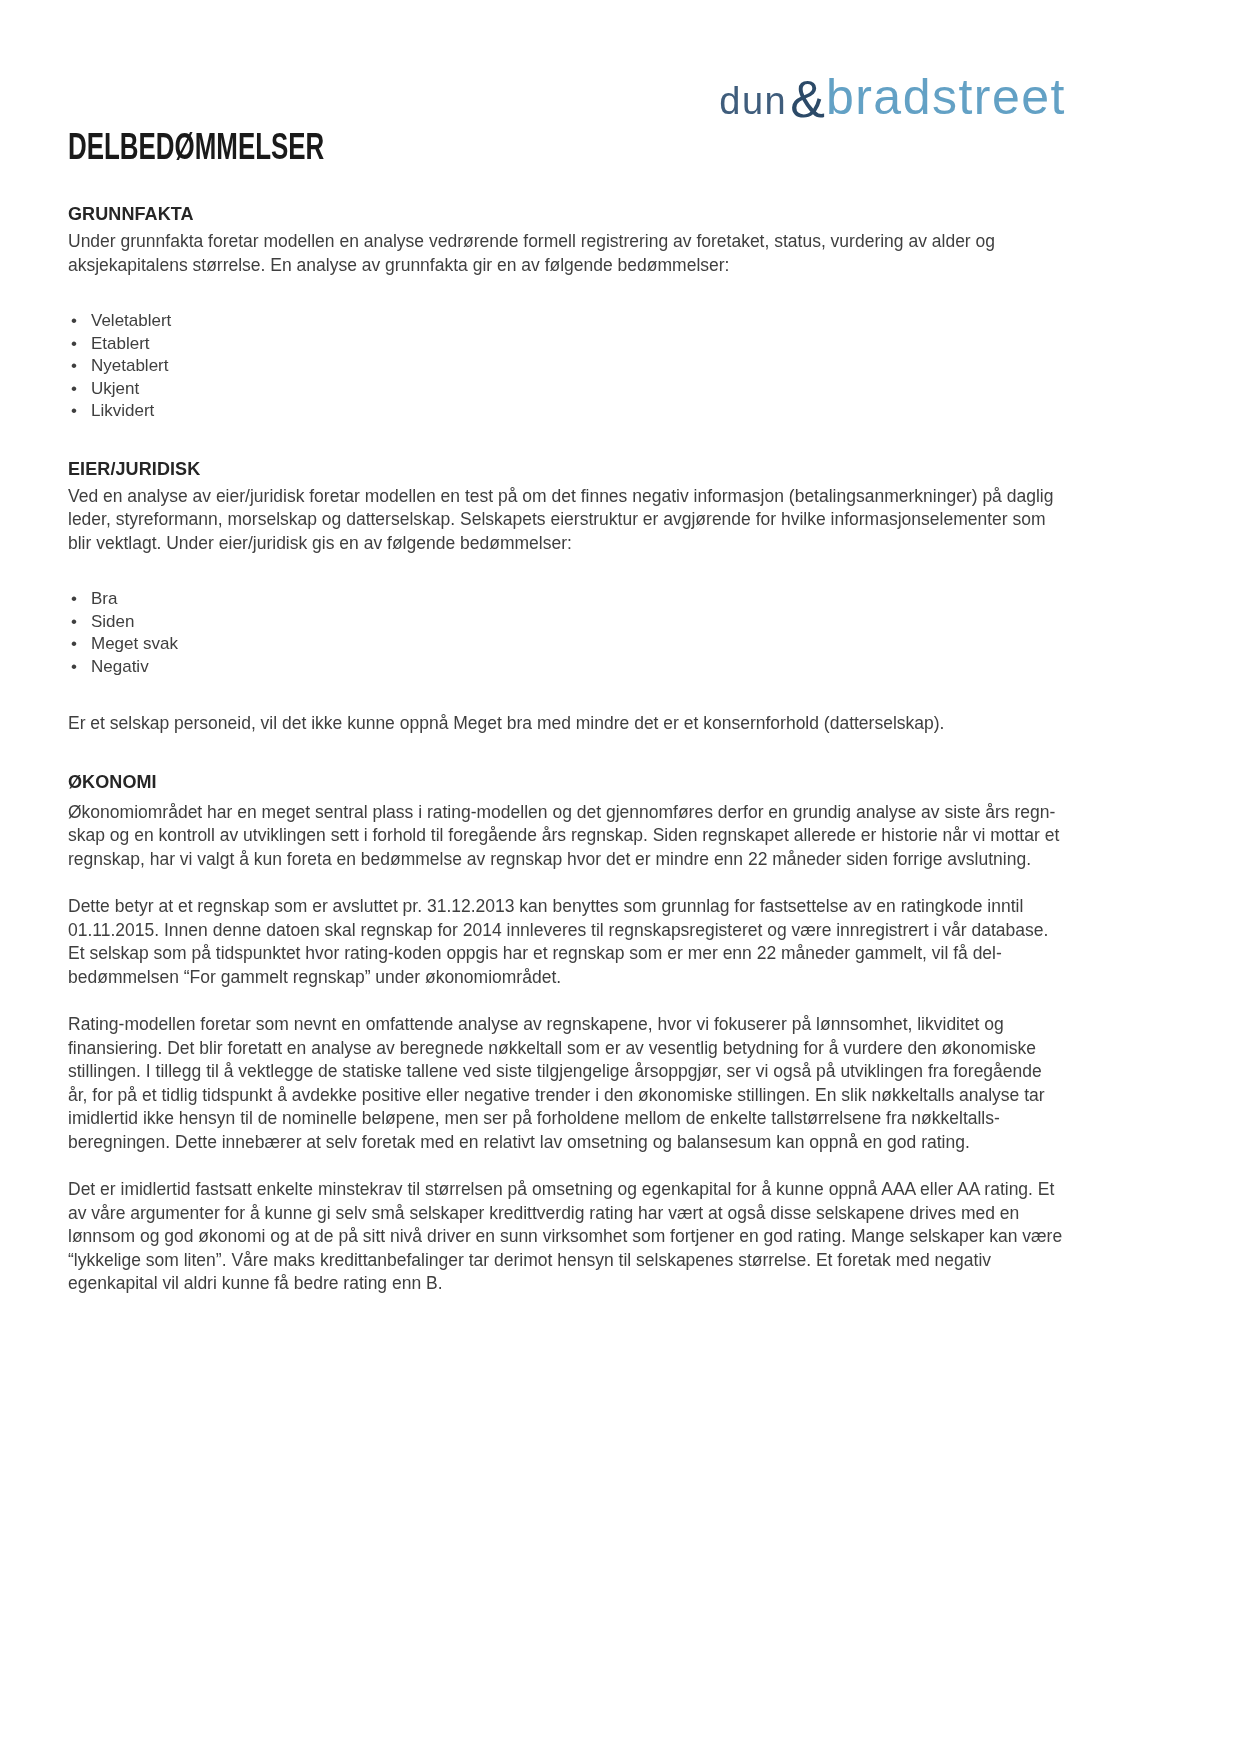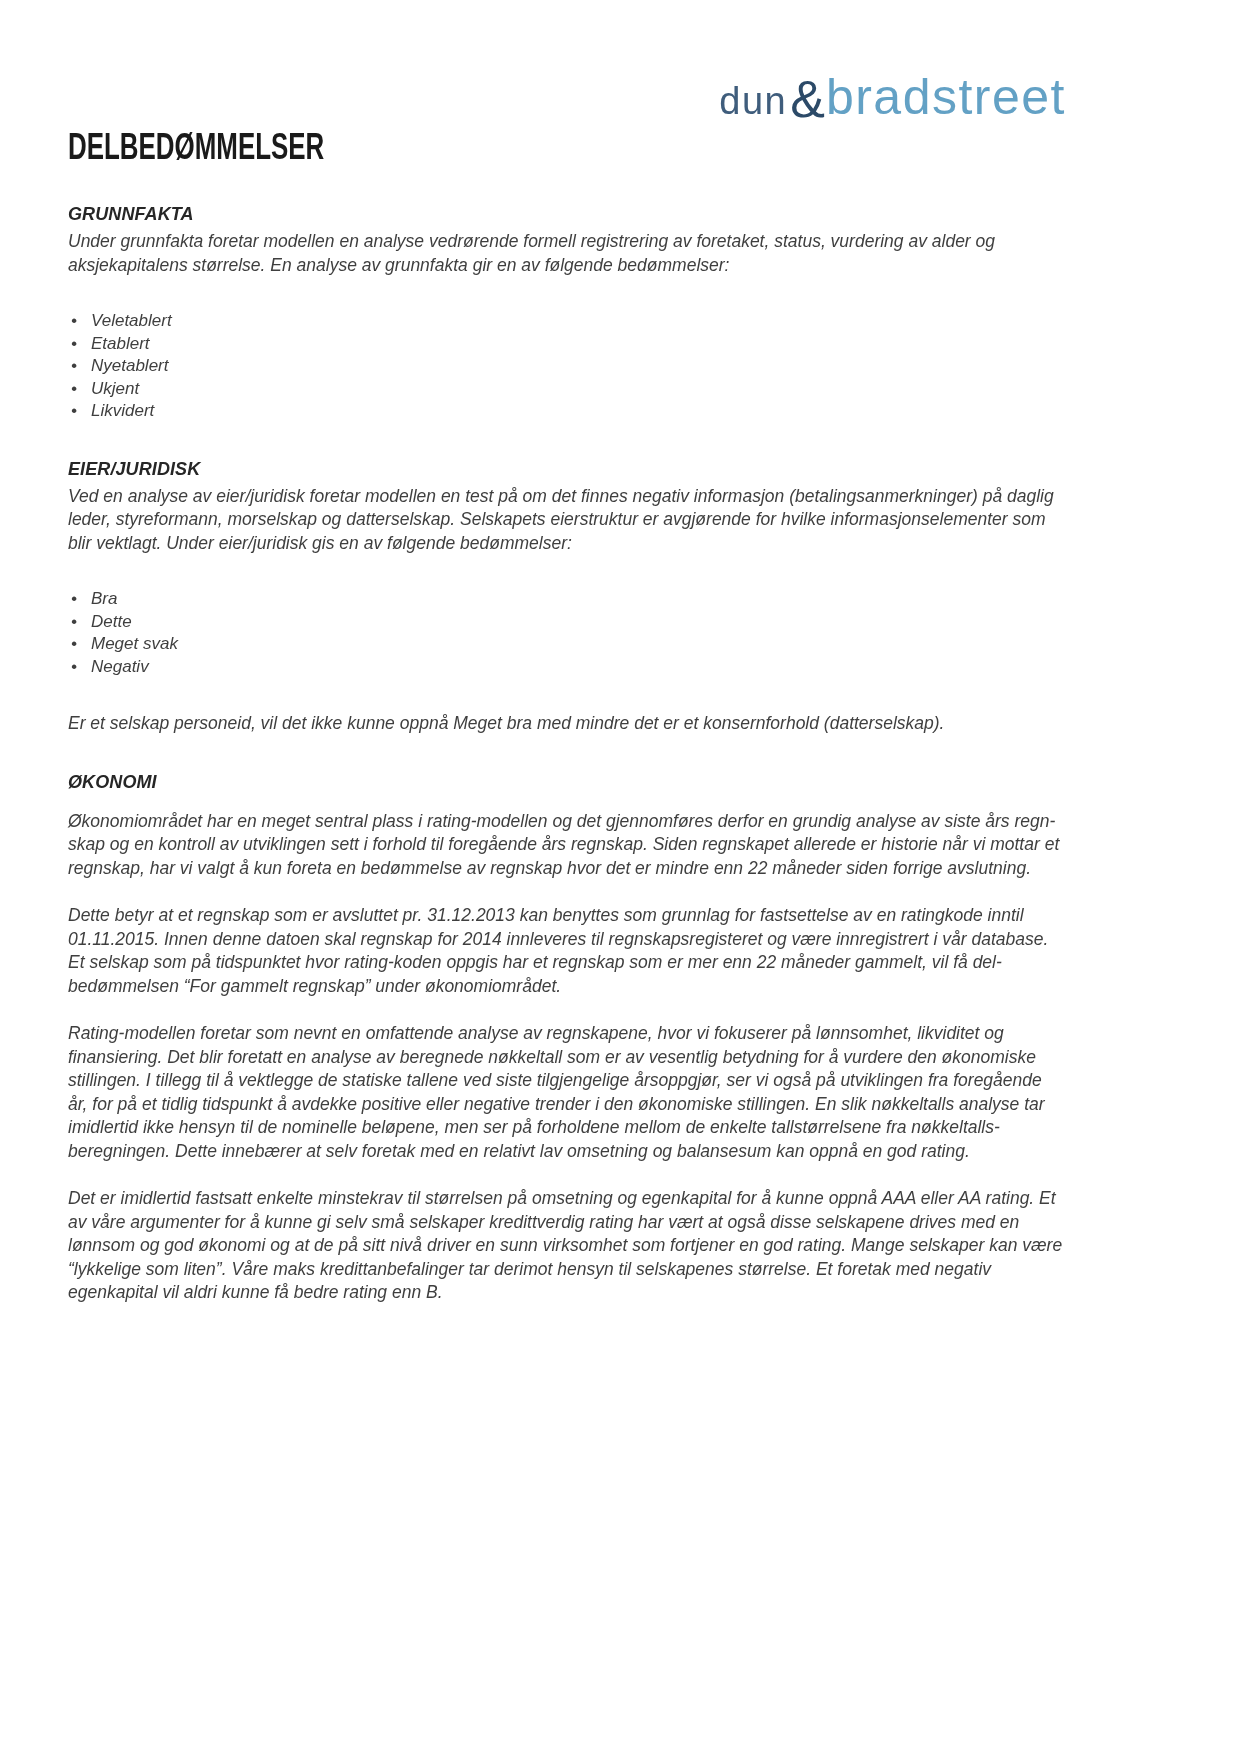--- a/index.html
+++ b/index.html
@@ -56,21 +56,21 @@
     font-size: 36px;
     font-weight: bold;
     color: #1a1a1a;
     letter-spacing: 0px;
     transform: scaleX(0.72);
     transform-origin: 0 50%;
     white-space: nowrap;
   }
 
   
-  .section { margin-top: 36px; font-style: italic; }
+  .section { margin-top: 36px; }
   .section-heading {
     font-size: 18px;
     font-weight: bold;
     color: #262626;
     margin-bottom: 5px;
     letter-spacing: 0.1px;
   }
   .para {
     font-size: 17.5px;
     line-height: 23.5px;
@@ -88,21 +88,21 @@
     color: #3f3f3f;
   }
   .bullet-dot {
     width: 20px;
     flex: 0 0 20px;
     margin-left: 3px;
   }
   .bullet-dot::before { content: "•"; font-size: 17px; }
 
   .after-bullets { margin-top: 34px; }
-  .eco-paras { margin-top: 17px; }
+  .eco-paras { margin-top: 8px; }
   .eco-paras .para { margin-bottom: 24px; }
 
   
   .footer {
     position: absolute;
     top: 1755px;
     right: 175px;
     font-size: 17.5px;
     color: #333333;
   }
@@ -153,21 +153,21 @@
     <div class="section">
       <h2 class="section-heading">EIER/JURIDISK</h2>
       <p class="para">Ved en analyse av eier/juridisk foretar modellen en test på om det finnes negativ informasjon (betalingsanmerkninger) på daglig leder, styreformann, morselskap og datterselskap. Selskapets eierstruktur er avgjørende for hvilke informasjonselementer som blir vektlagt. Under eier/juridisk gis en av følgende bedømmelser:</p>
       <div class="bullet-list">
         <div class="bullet-row">
           <span class="bullet-dot"></span>
           <span>Bra</span>
         </div>
         <div class="bullet-row">
           <span class="bullet-dot"></span>
-          <span>Dette</span>
+          <span>Siden</span>
         </div>
         <div class="bullet-row">
           <span class="bullet-dot"></span>
           <span>Meget svak</span>
         </div>
         <div class="bullet-row">
           <span class="bullet-dot"></span>
           <span>Negativ</span>
         </div>
       </div>

